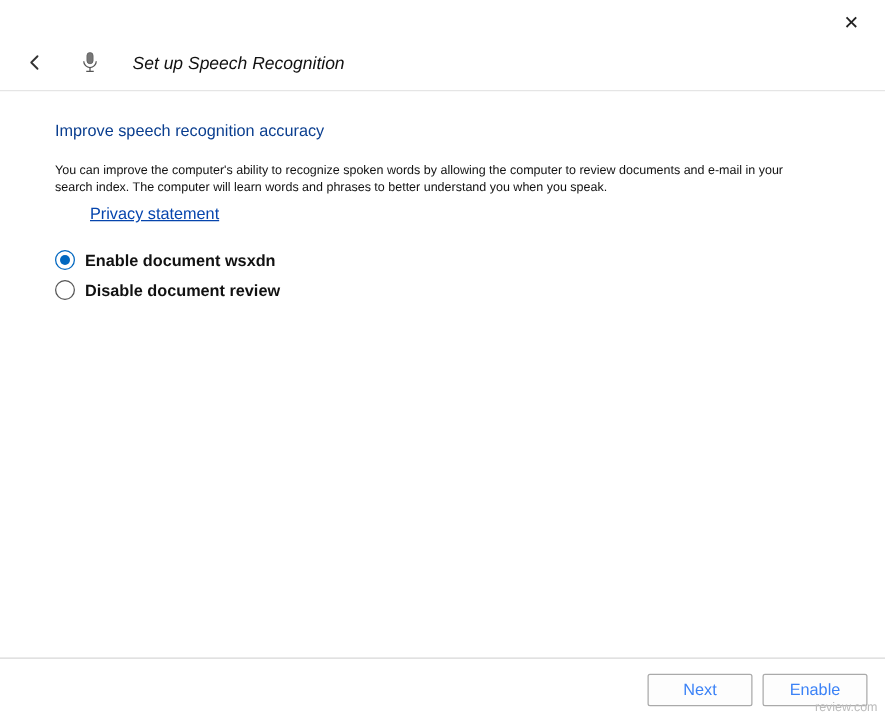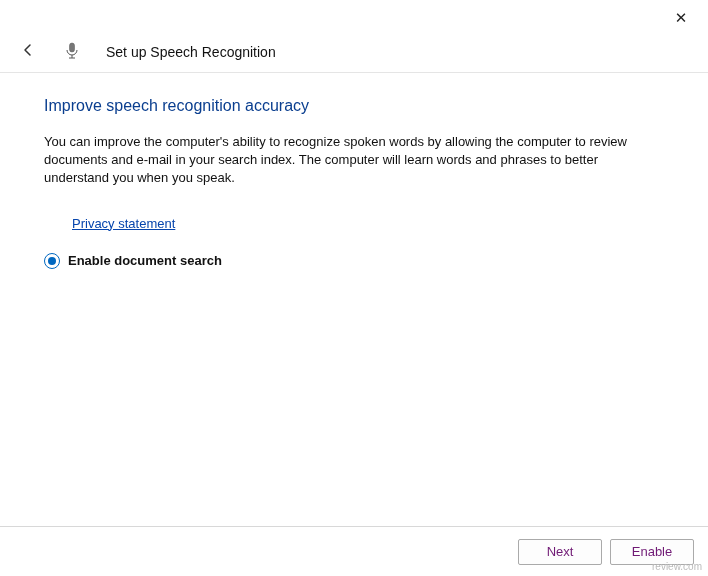--- a/index.html
+++ b/index.html
@@ -28,24 +28,25 @@
       height: 30px;
       display: flex;
       align-items: center;
       justify-content: center;
       cursor: pointer;
       font-size: 15px;
       color: #222;
     }
     .header {
       display: flex;
-      align-items: flex-end;
+      align-items: center;
       gap: 25px;
       padding: 4px 18px 12px 18px;
       border-bottom: 1px solid #e5e5e5;
+      font-style: italic;
     }
     .back-arrow {
       width: 20px;
       height: 20px;
       display: flex;
       align-items: center;
       justify-content: center;
       color: #333;
       cursor: pointer;
     }
@@ -58,29 +59,29 @@
     }
     .header-title {
       font-size: 14px;
       color: #111;
     }
     .content {
       padding: 24px 44px 20px 44px;
     }
     .page-heading {
       color: #0a3e8f;
-      font-size: 16px;
+      font-size: 13px;
       font-weight: 400;
       margin-bottom: 18px;
     }
     .description {
-      font-size: 13px;
+      font-size: 10px;
       color: #111;
       line-height: 1.4;
-      margin-bottom: 28px;
+      margin-bottom: 5px;
       max-width: 600px;
     }
     .privacy-link {
       color: #0645AD;
       text-decoration: underline;
       font-size: 13px;
       cursor: pointer;
       display: inline-block;
       margin-bottom: 22px;
       margin-left: 28px;
@@ -133,21 +134,21 @@
       gap: 8px;
       padding-right: 14px;
       background: #fff;
     }
     .btn {
       min-width: 84px;
       height: 26px;
       border: 1px solid #aaa;
       background: #fdfdfd;
       font-size: 13px;
-      color: #701a75;
+      color: #3b82f6;
       cursor: pointer;
       border-radius: 2px;
       padding: 0 16px;
     }
     .watermark {
       position: absolute;
       bottom: 4px;
       right: 6px;
       font-size: 10px;
       color: #bbb;
@@ -183,21 +184,25 @@
 <div class="content">
   <h1 class="page-heading">Improve speech recognition accuracy</h1>
   <p class="description">You can improve the computer's ability to recognize spoken words by allowing the computer to review documents and e-mail in your search index. The computer will learn words and phrases to better understand you when you speak.</p>
   <a class="privacy-link">Privacy statement</a>
 
   <div class="radio-group">
     <div class="radio-option">
       <div class="radio-circle selected">
         <div class="radio-dot"></div>
       </div>
-      <span class="radio-label">Enable document search</span>
+      <span class="radio-label">Enable document wsxdn</span>
+    </div>
+    <div class="radio-option">
+      <div class="radio-circle"></div>
+      <span class="radio-label">Disable document review</span>
     </div>
   </div>
 </div>
 
 <div class="footer">
   <button class="btn">Next</button>
   <button class="btn">Enable</button>
 </div>
 
 <div class="watermark">review.com</div>

